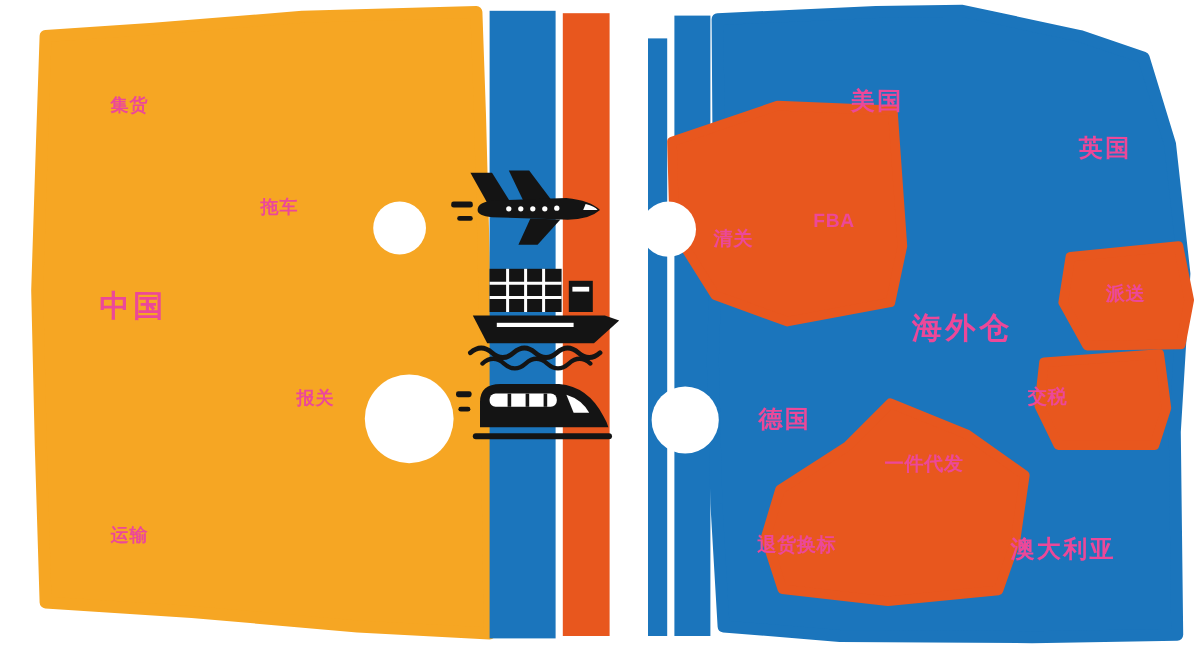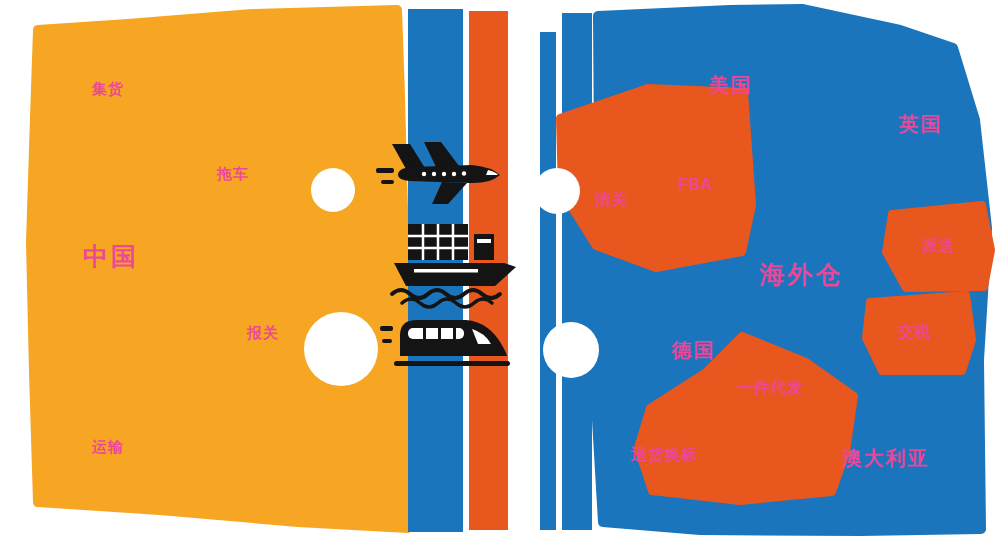--- a/index.html
+++ b/index.html
@@ -93,19 +93,19 @@
   <div class="lbl xl" style="left:111px; top:256px">中国</div>
   <div class="lbl s1" style="left:263px; top:332px">报关</div>
   <div class="lbl s1" style="left:108px; top:446px">运输</div>
 
   <div class="lbl m" style="left:731px; top:85px">美国</div>
   <div class="lbl m" style="left:921px; top:124px">英国</div>
   <div class="lbl s2" style="left:611px; top:200px">清关</div>
   <div class="lbl s2" style="left:695px; top:185px">FBA</div>
   <div class="lbl xl" style="left:802px; top:274px">海外仓</div>
   <div class="lbl s2" style="left:938px; top:246px">派送</div>
-  <div class="lbl s2" style="left:914px; top:332px">交税</div>
-  <div class="lbl m" style="left:694px; top:350px">德国</div>
+  <div class="lbl s2" style="left:873px; top:332px">交税</div>
+  <div class="lbl m" style="left:654px; top:350px">德国</div>
   <div class="lbl s2" style="left:770px; top:388px">一件代发</div>
   <div class="lbl s2" style="left:664px; top:455px">退货换标</div>
   <div class="lbl m" style="left:886px; top:458px">澳大利亚</div>
 
 </div>
 
 </body></html>

